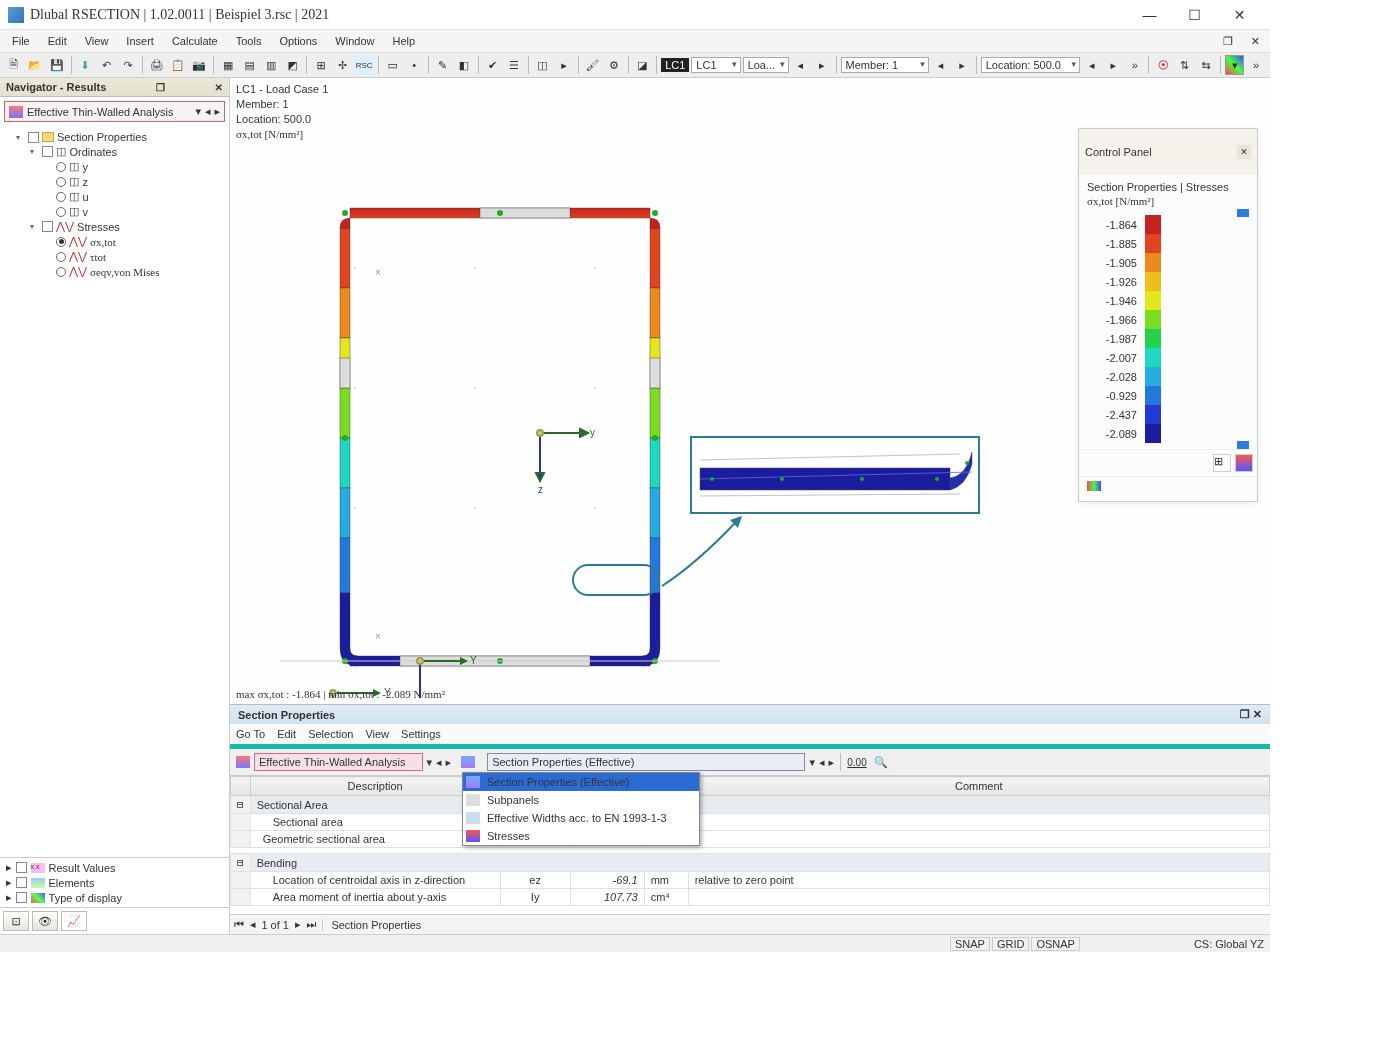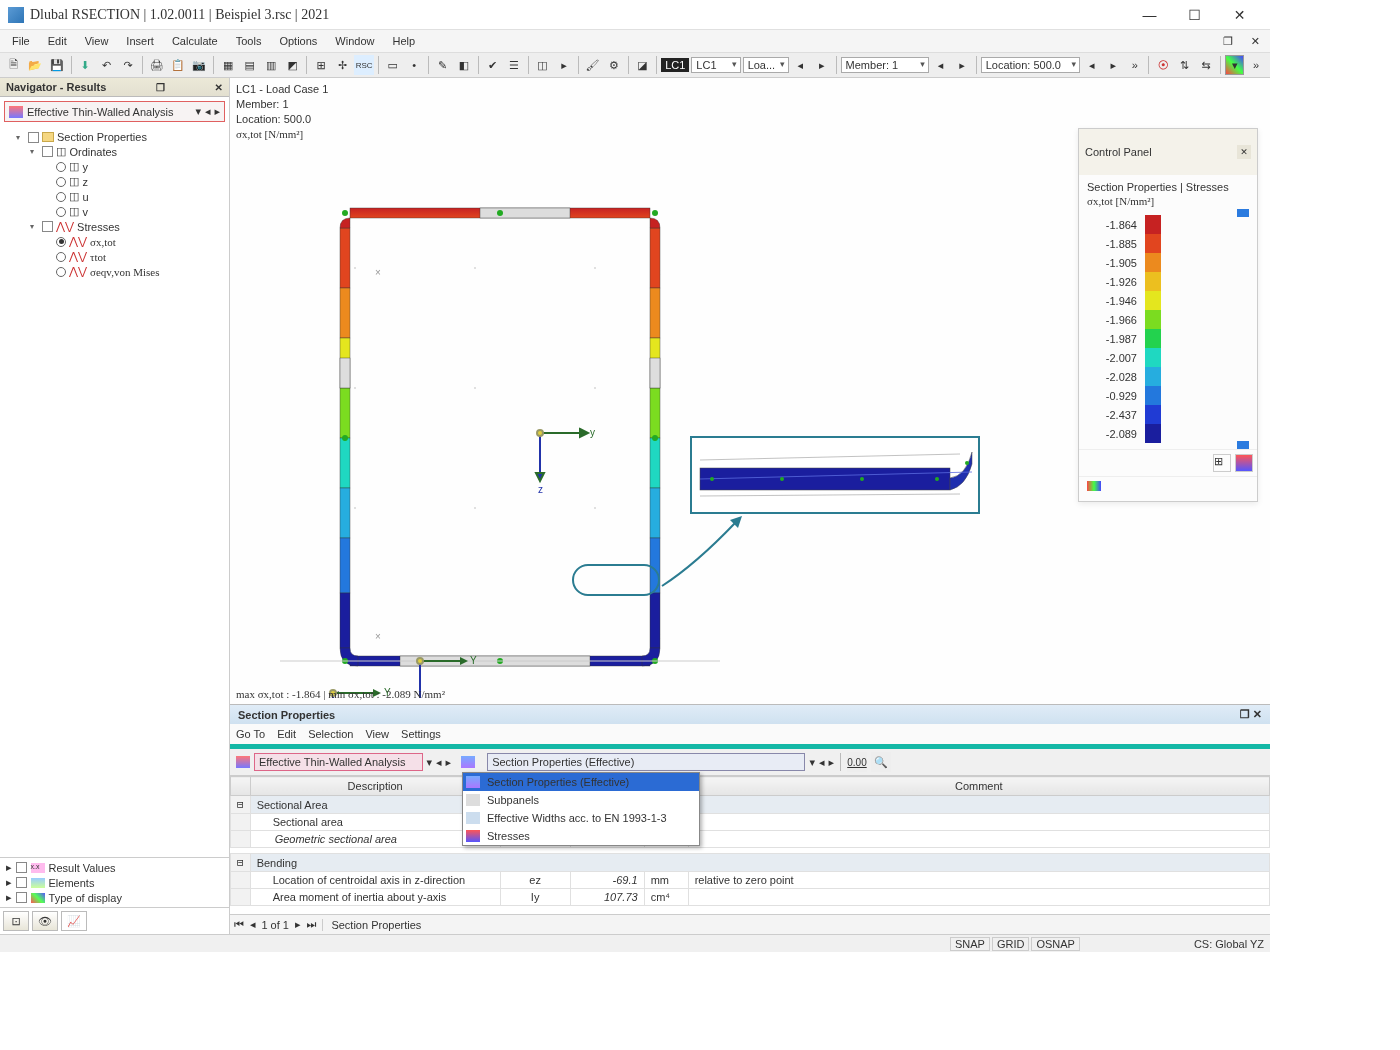--- a/index.html
+++ b/index.html
@@ -521,21 +521,21 @@
               <tr>
                 <td class="expander"></td>
                 <td style="padding-left:22px;">Sectional area</td>
                 <td class="c"></td>
                 <td class="r"></td>
                 <td></td>
                 <td></td>
               </tr>
               <tr>
                 <td class="expander"></td>
-                <td style="padding-left:24px;font-style:italic;">Geometric sectional area</td>
+                <td style="padding-left:12px;">Geometric sectional area</td>
                 <td class="c">Ageom</td>
                 <td class="r">5.11</td>
                 <td>cm²</td>
                 <td></td>
               </tr>
               <tr>
                 <td colspan="6" style="height:6px;border:none;"></td>
               </tr>
               <tr>
                 <td class="expander">⊟</td>

